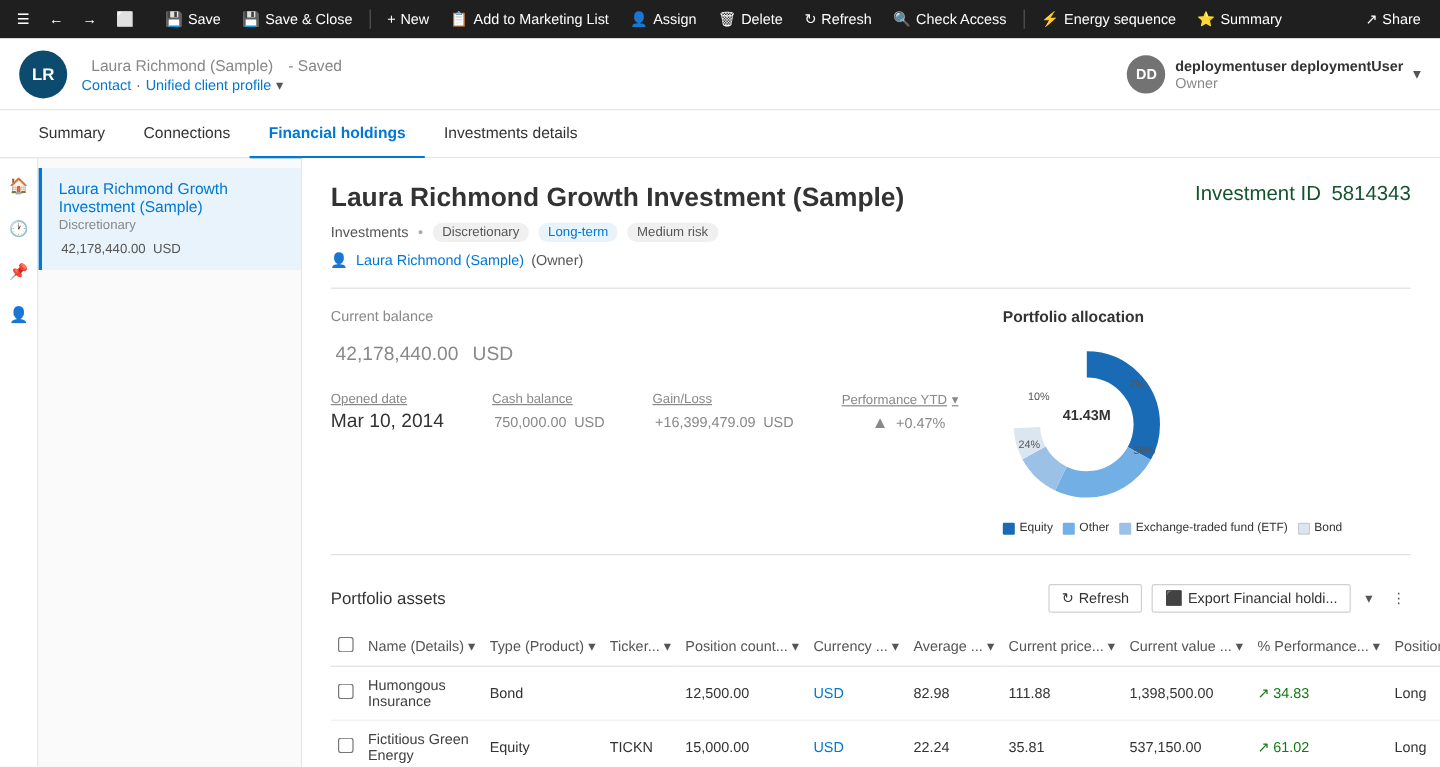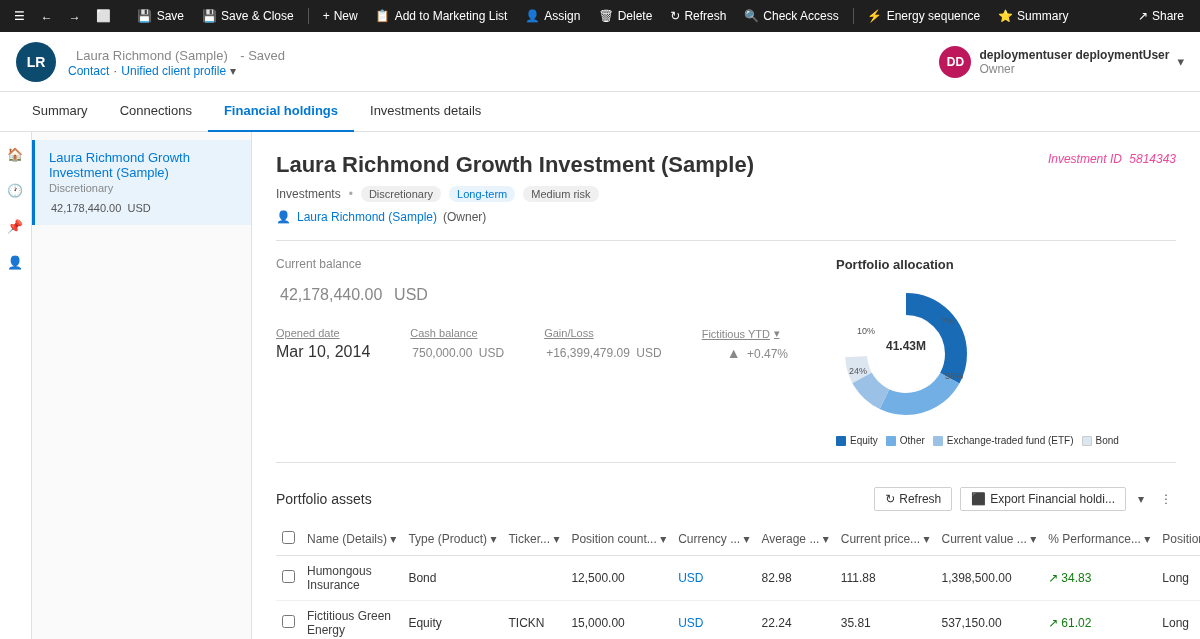--- a/index.html
+++ b/index.html
@@ -29,21 +29,21 @@
       width: 40px; height: 40px; border-radius: 50%; background: #0c4a6e;
       display: flex; align-items: center; justify-content: center;
       color: #fff; font-weight: 700; font-size: 14px; flex-shrink: 0; margin-right: 12px;
     }
     .header-info { flex: 1; }
     .header-name { font-size: 16px; font-weight: 600; }
     .header-name span { color: #888; font-size: 13px; font-weight: 400; margin-left: 8px; }
     .header-sub { font-size: 12px; color: #555; display: flex; align-items: center; gap: 4px; }
     .header-sub a { color: #0078d4; text-decoration: none; }
     .header-right { display: flex; align-items: center; gap: 8px; }
-    .user-avatar { width: 32px; height: 32px; border-radius: 50%; background: #be185d; display: flex; align-items: center; justify-content: center; color: #fff; font-size: 12px; font-weight: 700; }
+    .user-avatar { width: 32px; height: 32px; border-radius: 50%; background: #737373; display: flex; align-items: center; justify-content: center; color: #fff; font-size: 12px; font-weight: 700; }
     .user-info { font-size: 12px; }
     .user-name { font-weight: 600; }
     .user-role { color: #888; }
 
     
     .tabs {
       display: flex; align-items: center; background: #fff; border-bottom: 1px solid #e0e0e0;
       padding: 0 16px; height: 40px;
     }
     .tab {
@@ -270,21 +270,21 @@
           <span class="tag">Discretionary</span>
           <span class="tag blue">Long-term</span>
           <span class="tag">Medium risk</span>
         </div>
         <div class="owner-row">
           <span>👤</span>
           <a>Laura Richmond (Sample)</a>
           <span style="color:#555;">(Owner)</span>
         </div>
       </div>
-      <div style="font-size:12px;color:#ec4899;white-space:nowrap;font-style:italic;">
+      <div style="font-size:17px;color:#14532d;white-space:nowrap;">
         <span>Investment ID</span>
         <span style="margin-left:4px;">5814343</span>
       </div>
     </div>
 
     <hr class="divider">
 
     <div style="display:flex;">
       <div style="flex:1;">
         <div class="balance-label">Current balance</div>
@@ -307,21 +307,21 @@
           </div>
           <div class="metric">
             <div class="metric-label">Gain/Loss</div>
             <div class="metric-value positive">
               <span>+16,399,479.09</span>
               <span>USD</span>
             </div>
           </div>
           <div class="metric">
             <div class="metric-label" style="display:flex;align-items:center;gap:4px;">
-              <span>Fictitious YTD</span>
+              <span>Performance YTD</span>
               <span>▾</span>
             </div>
             <div class="metric-value green-text">
               <span style="font-size:14px;">▲</span>
               <span>+0.47%</span>
             </div>
           </div>
         </div>
       </div>
 

